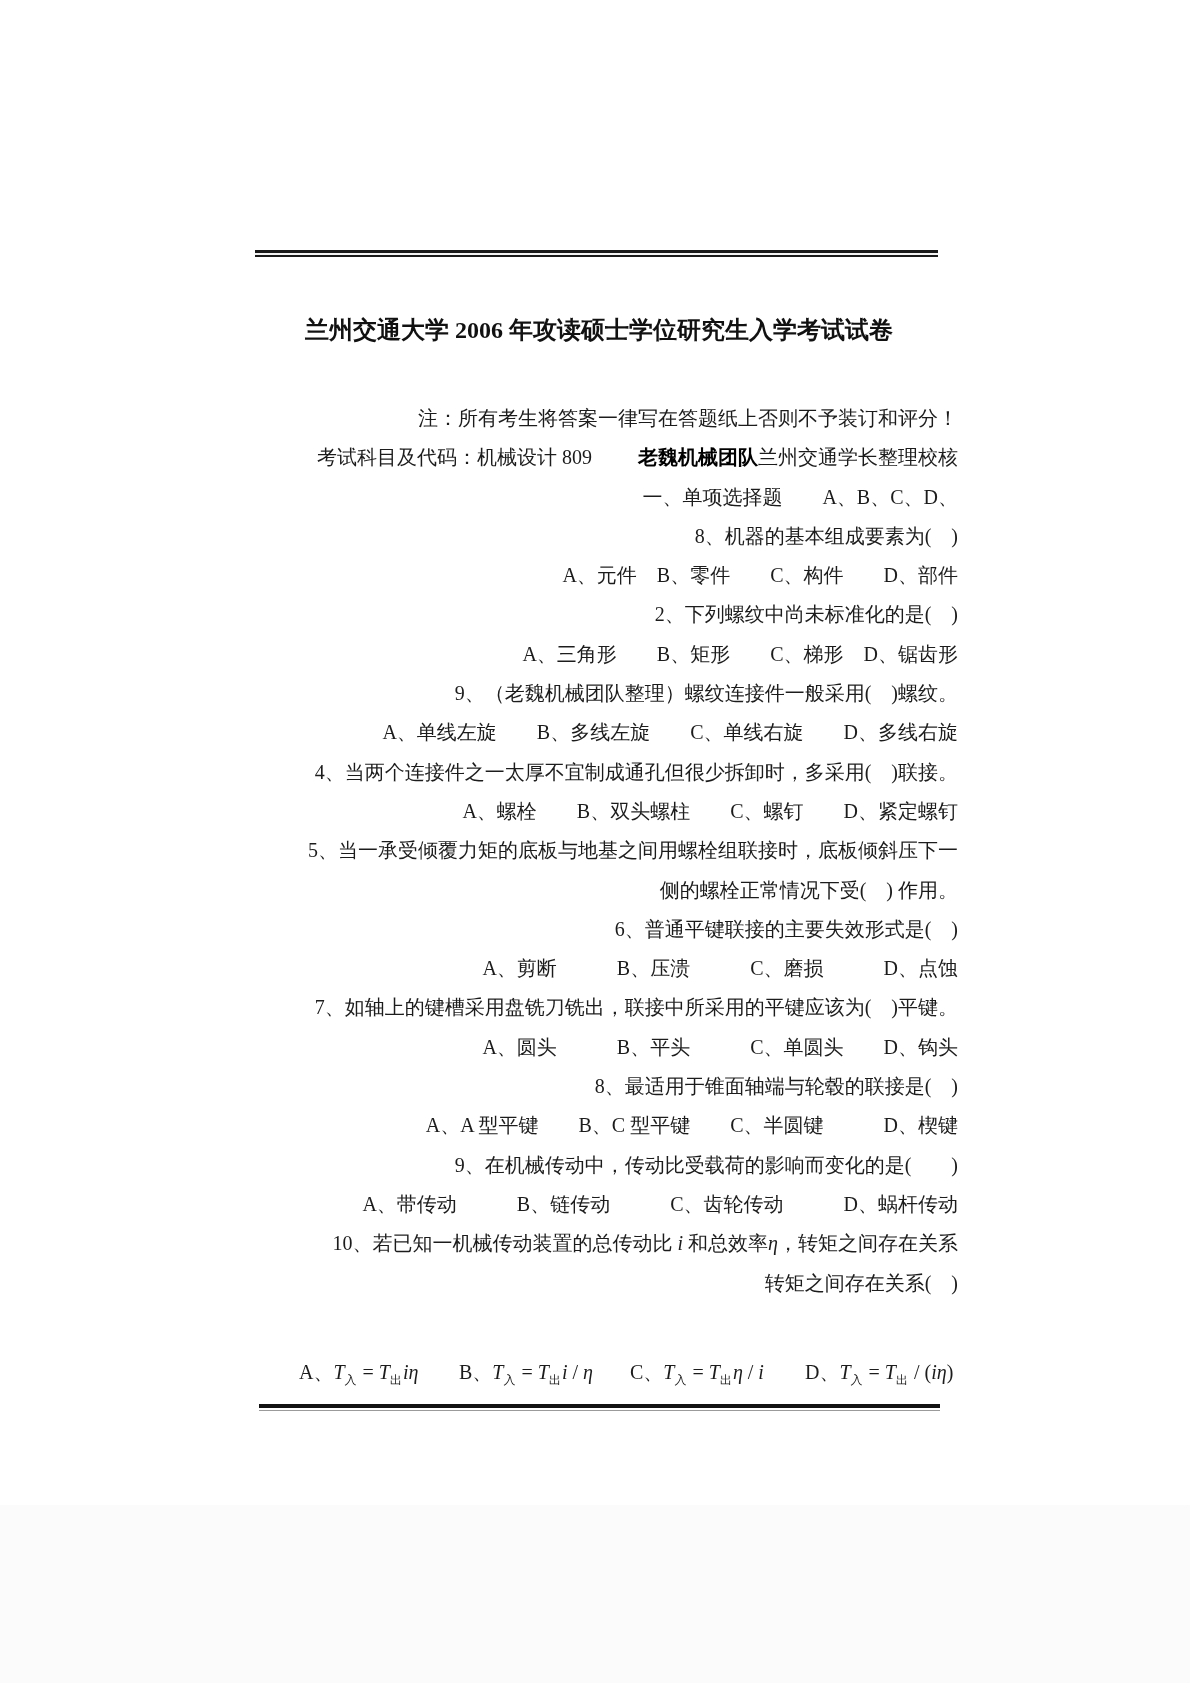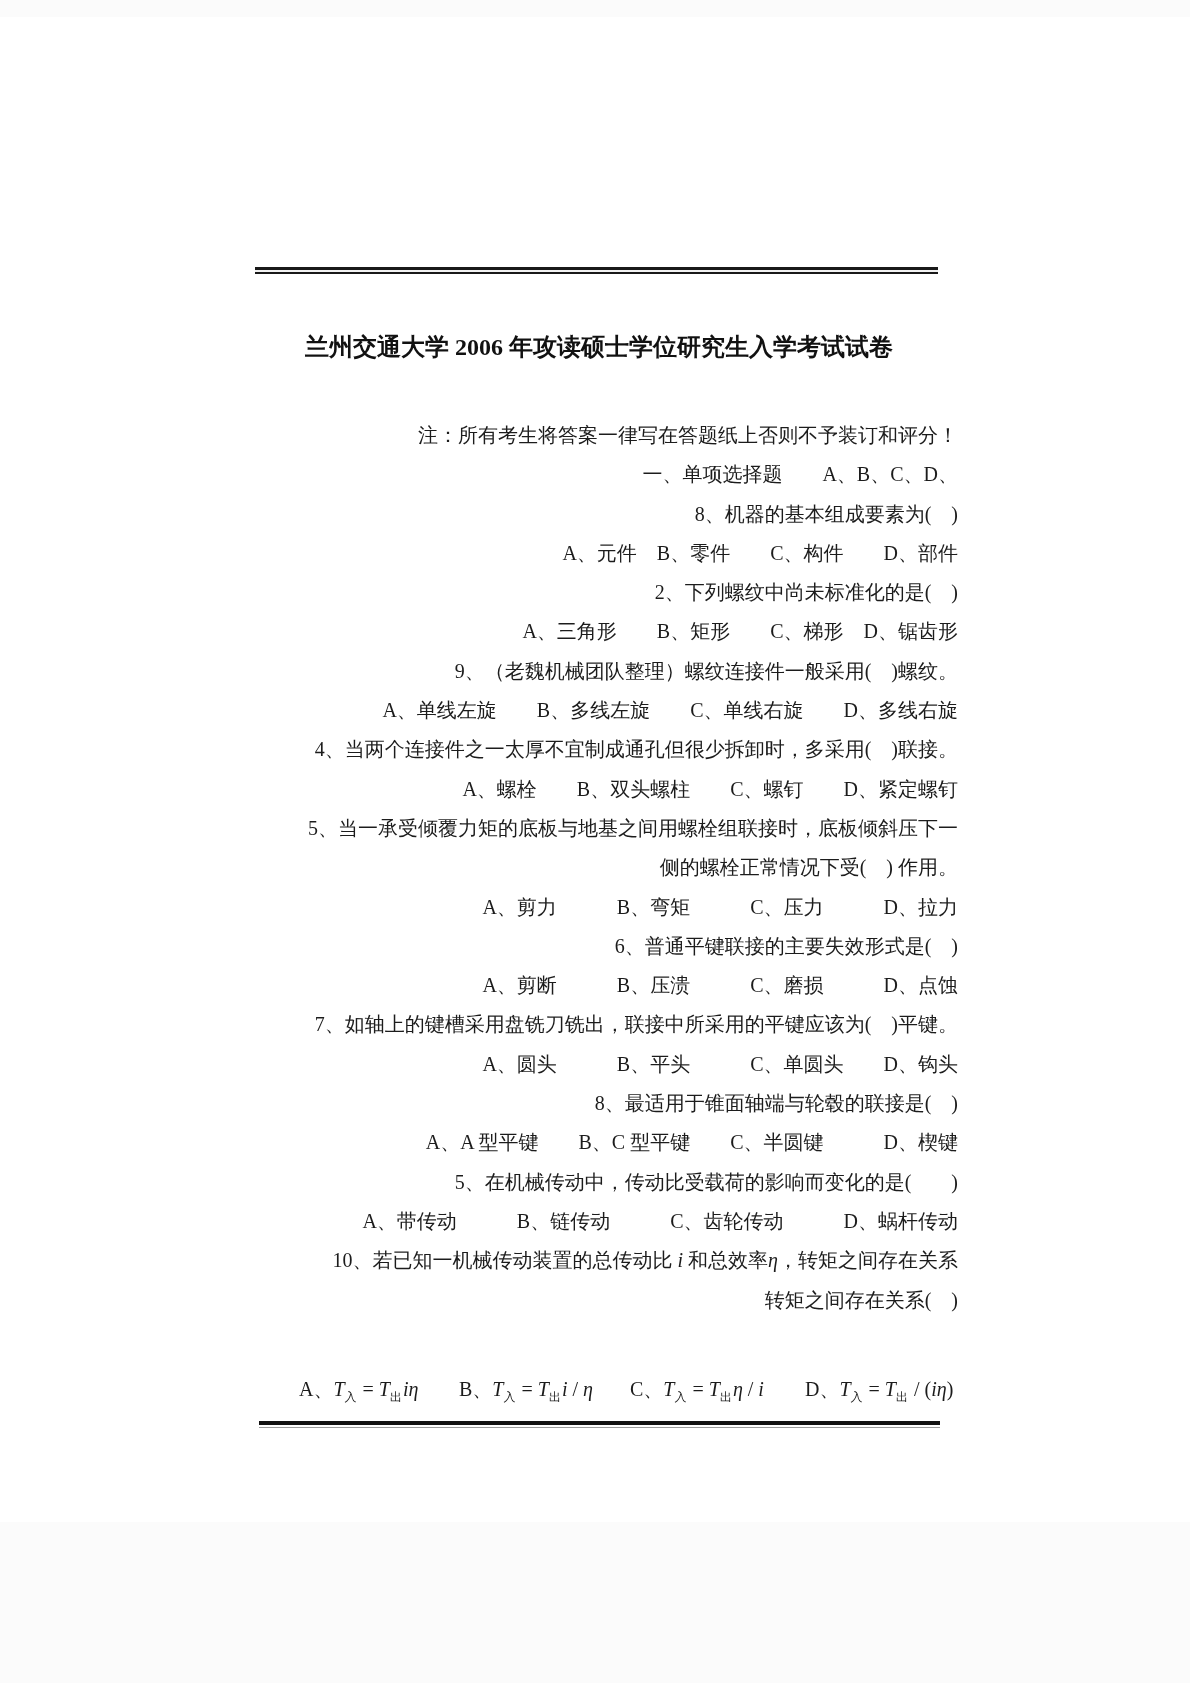--- a/index.html
+++ b/index.html
@@ -6,21 +6,21 @@
   html, body { background: #fbfbfb; }
   body {
     font-family: "Liberation Serif", "DejaVu Serif", serif;
     color: #1c1c1c;
   }
   .page {
     position: relative;
     width: 1190px;
     height: 1505px;
     background: #ffffff;
-    margin: 17px auto;
+    margin: 0 auto;
     overflow: hidden;
   }
   .rule-top {
     position: absolute;
     left: 255px; top: 250px;
     width: 683px; height: 7px;
     border-top: 3px solid #191919;
     border-bottom: 2px solid #191919;
     background: #f2f2f2;
   }
@@ -81,40 +81,40 @@
 <body>
 
 <div class="page">
 
   <div class="rule-top"></div>
 
   <h1 class="title">兰州交通大学 2006 年攻读硕士学位研究生入学考试试卷</h1>
 
   <div class="flow">
     <div class="line ind">注：所有考生将答案一律写在答题纸上否则不予装订和评分！</div>
+    <div class="line ind-sm"><span>考试科目及代码：机械设计 809</span><span class="gap2"></span><span class="b">老魏机械团队</span><span>兰州交通学长整理校核</span></div>
     <div>
         <div class="line ind">一、单项选择题　　A、B、C、D、</div>
         <div class="line ind">8、机器的基本组成要素为(　)</div>
         <div class="line ind">A、元件　B、零件　　C、构件　　D、部件</div>
         <div class="line ind">2、下列螺纹中尚未标准化的是(　)</div>
         <div class="line ind">A、三角形　　B、矩形　　C、梯形　D、锯齿形</div>
         <div class="line ind">9、（老魏机械团队整理）螺纹连接件一般采用(　)螺纹。</div>
         <div class="line ind">A、单线左旋　　B、多线左旋　　C、单线右旋　　D、多线右旋</div>
         <div class="line ind">4、当两个连接件之一太厚不宜制成通孔但很少拆卸时，多采用(　)联接。</div>
         <div class="line ind">A、螺栓　　B、双头螺柱　　C、螺钉　　D、紧定螺钉</div>
         <div class="line ind">5、当一承受倾覆力矩的底板与地基之间用螺栓组联接时，底板倾斜压下一</div>
         <div class="line">侧的螺栓正常情况下受(　) 作用。</div>
-        <div class="line ind">A、剪力　　　B、弯矩　　　C、压力　　　D、拉力</div>
         <div class="line ind">6、普通平键联接的主要失效形式是(　)</div>
         <div class="line ind">A、剪断　　　B、压溃　　　C、磨损　　　D、点蚀</div>
         <div class="line ind">7、如轴上的键槽采用盘铣刀铣出，联接中所采用的平键应该为(　)平键。</div>
         <div class="line ind">A、圆头　　　B、平头　　　C、单圆头　　D、钩头</div>
         <div class="line ind">8、最适用于锥面轴端与轮毂的联接是(　)</div>
         <div class="line ind">A、A 型平键　　B、C 型平键　　C、半圆键　　　D、楔键</div>
-        <div class="line ind">5、在机械传动中，传动比受载荷的影响而变化的是(　　)</div>
+        <div class="line ind">9、在机械传动中，传动比受载荷的影响而变化的是(　　)</div>
         <div class="line ind">A、带传动　　　B、链传动　　　C、齿轮传动　　　D、蜗杆传动</div>
         <div class="line ind"><span>10、若已知一机械传动装置的总传动比 </span><span class="it">i</span><span> 和总效率</span><span class="it">η</span><span>，转矩之间存在关系</span></div>
         <div class="line">转矩之间存在关系(　)</div>
       </div>
   </div>
 
   <div class="formula-row">
     <span class="fopt" style="left: 41px;"><span>A、</span><span class="it">T</span><span class="sb">入</span><span> = </span><span class="it">T</span><span class="sb">出</span><span class="it">iη</span></span>
     <span class="fopt" style="left: 201px;"><span>B、</span><span class="it">T</span><span class="sb">入</span><span> = </span><span class="it">T</span><span class="sb">出</span><span class="it">i</span><span> / </span><span class="it">η</span></span>
     <span class="fopt" style="left: 372px;"><span>C、</span><span class="it">T</span><span class="sb">入</span><span> = </span><span class="it">T</span><span class="sb">出</span><span class="it">η</span><span> / </span><span class="it">i</span></span>

